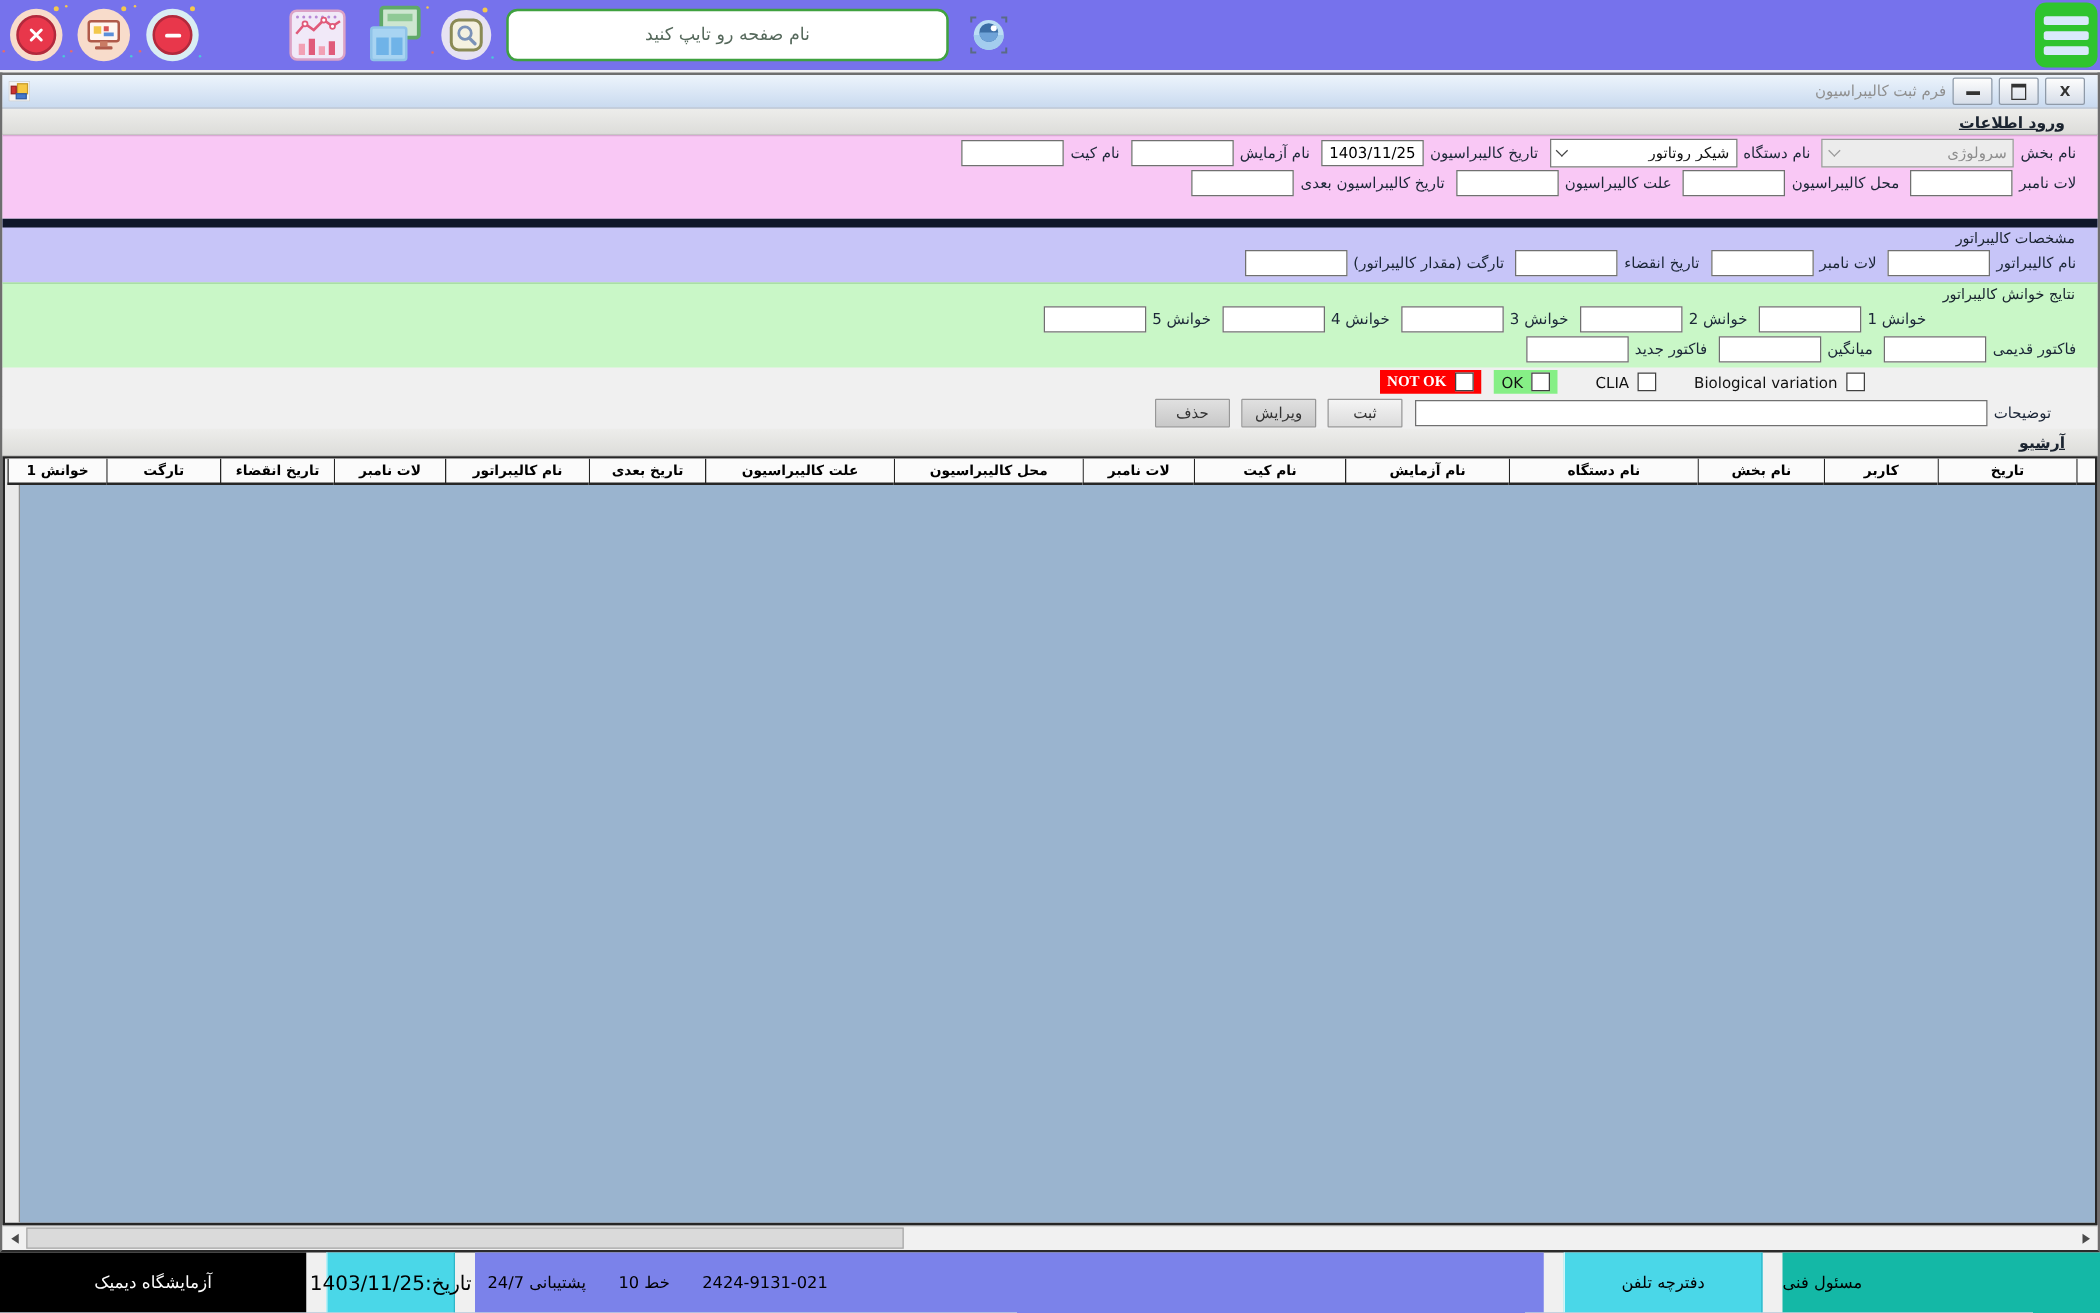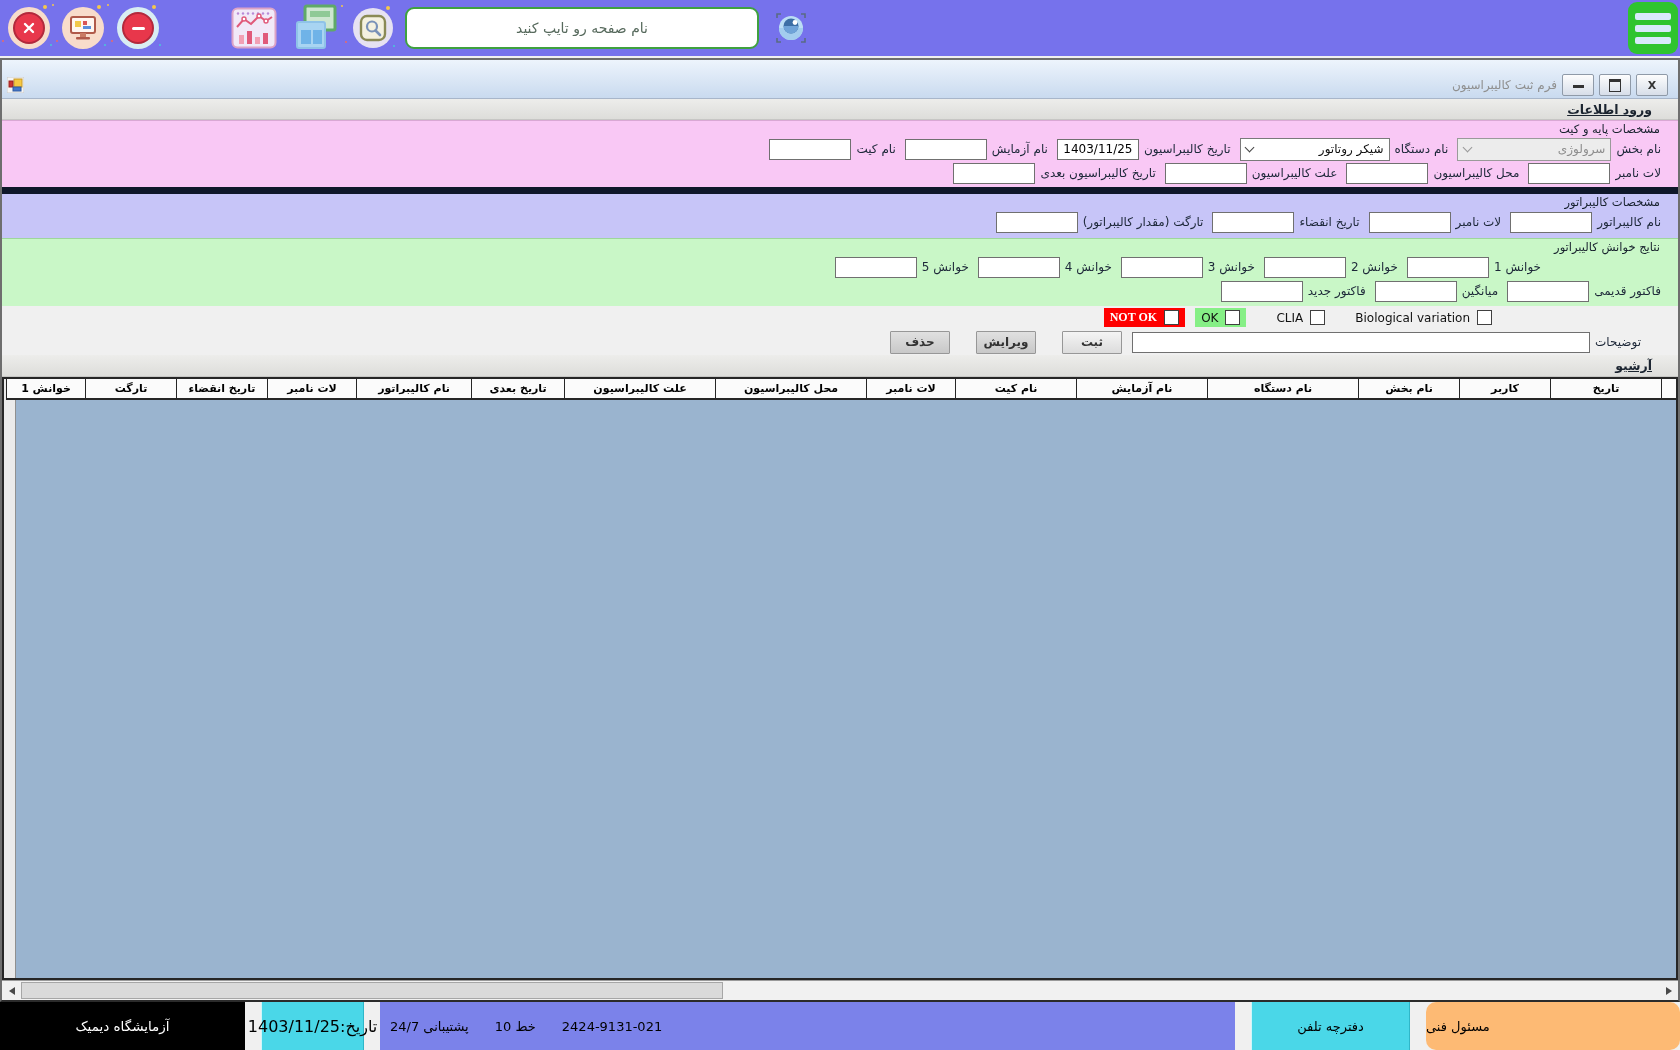--- a/index.html
+++ b/index.html
@@ -23,21 +23,21 @@
     width:346px;height:36px;border:2px solid #3FA13F;border-radius:9px;background:#fff;
     text-align:center;font-size:14px;color:#56695C;font-family:inherit;outline:none;direction:rtl;
   }
   .hamburger{position:absolute;right:2px;top:2px;width:50px;height:52px;background:#2FC42F;border-radius:9px;
     display:flex;flex-direction:column;align-items:center;justify-content:center;gap:5px;cursor:pointer;}
   .hamburger .bar{width:36px;height:7px;background:#D9E9FB;border-radius:2px;}
   
   .window{position:absolute;top:58px;left:0;right:0;bottom:48px;background:#F0F0F0;
     border:2px solid #6E6E6E;border-bottom-color:#2B2B2B;display:flex;flex-direction:column;}
   .titlebar{height:26px;flex:none;background:linear-gradient(#EDF4FC,#C9DAEF);border-bottom:1px solid #A8B6CA;
-    display:flex;align-items:center;padding:12px 10px 0 5px;}
+    display:flex;align-items:center;padding:0 10px 0 5px;}
   .titlebar .spacer{flex:1;}
   .caption{color:#8F8F8F;font-size:12px;direction:rtl;margin-left:6px;}
   .cap-btn{width:30px;height:20px;margin-left:5px;background:linear-gradient(#FDFDFD,#D7DEE9);
     border:1px solid #8F9AA8;border-radius:2px;display:flex;align-items:center;justify-content:center;cursor:pointer;}
   .g-min{width:11px;height:3px;background:#333;margin-top:2px;}
   .g-max{width:10px;height:9px;border:1px solid #333;border-top-width:3px;}
   .g-x{font-size:11px;font-weight:bold;color:#333;line-height:1;}
   .band{height:20px;flex:none;background:linear-gradient(#EDEDEB,#DDDDDA);border-bottom:1px solid #C6C6C4;
     display:flex;align-items:center;justify-content:flex-end;padding-left:8px;padding-right:26px;}
   .band span{font-size:12.5px;font-weight:bold;color:#1B2430;direction:rtl;text-decoration:underline;}
@@ -63,22 +63,22 @@
   
   .flags{height:23px;flex:none;background:#F0F0F0;display:flex;direction:rtl;align-items:center;padding-right:186px;}
   .flag{display:flex;direction:rtl;align-items:center;margin-left:30px;font-size:12px;color:#111;height:19px;}
   .flag .cb{width:13px;height:13px;background:#fff;border:1px solid #404040;flex:none;cursor:pointer;}
   .flag .ftext{margin-right:7px;white-space:nowrap;}
   .flag.okflag{background:#86EF86;padding:0 6px;margin-left:10px;}
   .flag.nokflag{background:#F00;padding:0 6px;margin-left:0;}
   .flag.nokflag .ftext{color:#fff;font-weight:bold;font-family:Liberation Serif, serif;}
   .comments{height:26px;flex:none;background:#F0F0F0;display:flex;direction:rtl;align-items:center;padding-right:28px;}
   .comments .tbox.long{width:450px;text-align:right;direction:rtl;margin-left:10px;}
-  .btn{width:60px;height:23px;margin-left:26px;background:linear-gradient(#F4F4F4,#DCDCDC);border:1px solid #979797;
-    font-size:12px;color:#333;font-family:inherit;cursor:pointer;border-radius:1px;font-weight:bold;}
+  .btn{width:60px;height:23px;margin-left:9px;background:linear-gradient(#F4F4F4,#DCDCDC);border:1px solid #979797;
+    font-size:12px;color:#333;font-family:inherit;cursor:pointer;border-radius:1px;}
   .btn.dim{background:linear-gradient(#E0E0E0,#C8C8C8);}
   
   .grid{flex:1;display:flex;direction:ltr;border:2px solid #262626;border-top-width:2px;margin:0;min-height:0;}
   .vscroll{width:11px;flex:none;background:#EAEAEA;border-right:1px solid #8F8F8F;cursor:pointer;}
   .gridmain{flex:1;display:flex;flex-direction:column;min-width:0;}
   .ghead{height:21px;flex:none;display:flex;direction:rtl;background:#FBFBFB;}
   .hc{flex:none;display:flex;align-items:center;justify-content:center;font-size:11px;font-weight:bold;color:#000;
     border-left:1px solid #262626;border-bottom:2px solid #262626;background:#FBFBFB;white-space:nowrap;overflow:hidden;direction:rtl;}
   .hc.stub{width:14px;}
   .hc.fill{flex:1;border-left:none;}
@@ -92,21 +92,21 @@
   .htrack{flex:1;}
   
   .statusbar{position:absolute;left:0;right:0;bottom:0;height:48px;display:flex;direction:ltr;font-size:13px;color:#000;gap:16px;}
   .sb-seg{display:flex;align-items:center;justify-content:center;flex:none;}
   .sb-black{width:245px;background:#000;color:#fff;font-size:13.5px;direction:rtl;}
   .sb-cyan{background:#4AD7E8;border-left:1px solid #CFF6FA;border-right:1px solid #2FB6C8;}
   .sb-date{width:101px;font-size:16px;direction:rtl;}
   .sb-mid{flex:1;background:#7B82EA;display:flex;align-items:center;justify-content:flex-start;gap:26px;padding-left:10px;}
   .sb-mid span{white-space:nowrap;}
   .sb-phonebook{width:157px;direction:rtl;}
-  .sb-tech{width:228px;background:#fdba74;display:flex;align-items:center;justify-content:flex-end;padding-right:26px;direction:rtl;border-radius:10px;}
+  .sb-tech{width:228px;background:#14b8a6;display:flex;align-items:center;justify-content:flex-end;padding-right:26px;direction:rtl;}
   svg{display:block;}
 </style>
 </head>
 <body>
 
 <div class="toolbar">
   <div class="tb-round peach" style="margin-left:8px">
     <div class="red-circle">
       <svg width="14" height="14" viewBox="0 0 14 14">
           <path d="M3 3 L11 11 M11 3 L3 11" stroke="#fff" stroke-width="2.4" stroke-linecap="round"></path>
@@ -217,21 +217,20 @@
     <div class="cap-btn">
         <span class="g-x">X</span>
       </div>
   </div>
 
   <div class="band">
     <span>ورود اطلاعات</span>
   </div>
 
   <div class="section pink">
-    <div class="group-title">مشخصات پایه و کیت</div>
     <div class="frow" id="row-basekit-1">
         <span class="flabel">نام بخش</span>
         <span class="combo disabled">
           <span class="combo-text">سرولوژی</span>
           <span class="combo-btn">
             <i class="chev"></i>
           </span>
         </span>
         <span class="flabel">نام دستگاه</span>
         <span class="combo">

